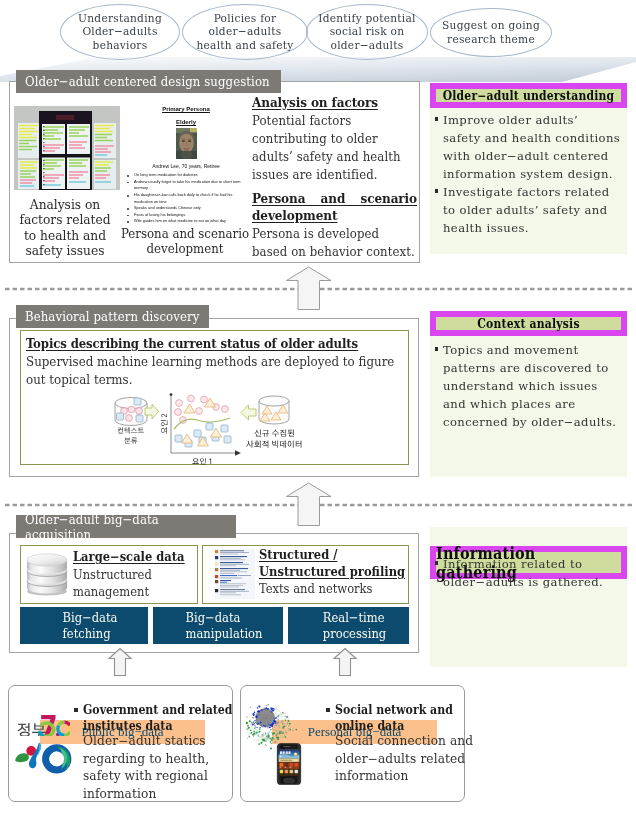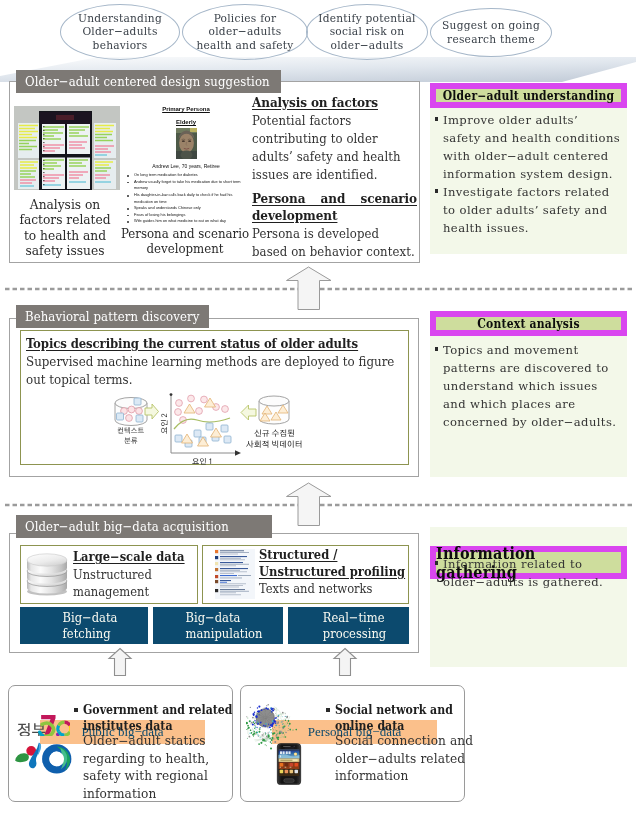--- a/index.html
+++ b/index.html
@@ -352,21 +352,21 @@
 <ul class="bul" style="position:absolute;left:434px;top:341px;width:192px;font-size:11.6px;
            line-height:1.56;font-family:'DejaVu Serif',serif;color:#333;letter-spacing:0.4px;">
   <li><span>Topics and movement
 patterns are discovered to
 understand which issues
 and which places are
 concerned by older−adults.</span></li>
 </ul>
 
 <div class="sectbox" style="left:9px;top:533px;width:410px;height:120px;"></div>
-<div class="secttab" style="left:16px;top:515px;width:256px;height:23px;">
+<div class="secttab" style="left:16px;top:515px;width:220px;height:23px;justify-content:center;">
   <span>Older−adult big−data acquisition</span>
 </div>
 
 <div class="abs" style="left:20px;top:545px;width:178px;height:59px;border:1px solid #8d9450;
             box-sizing:border-box;background:#fff;"></div>
 <svg class="abs" style="left:25px;top:551px;" width="44" height="45" viewBox="0 0 44 45">
   <defs>
     <linearGradient id="dbBody" x1="0" y1="0" x2="1" y2="0">
       <stop offset="0" stop-color="#b7b7b7"></stop>
         <stop offset="0.10" stop-color="#e6e6e6"></stop>

